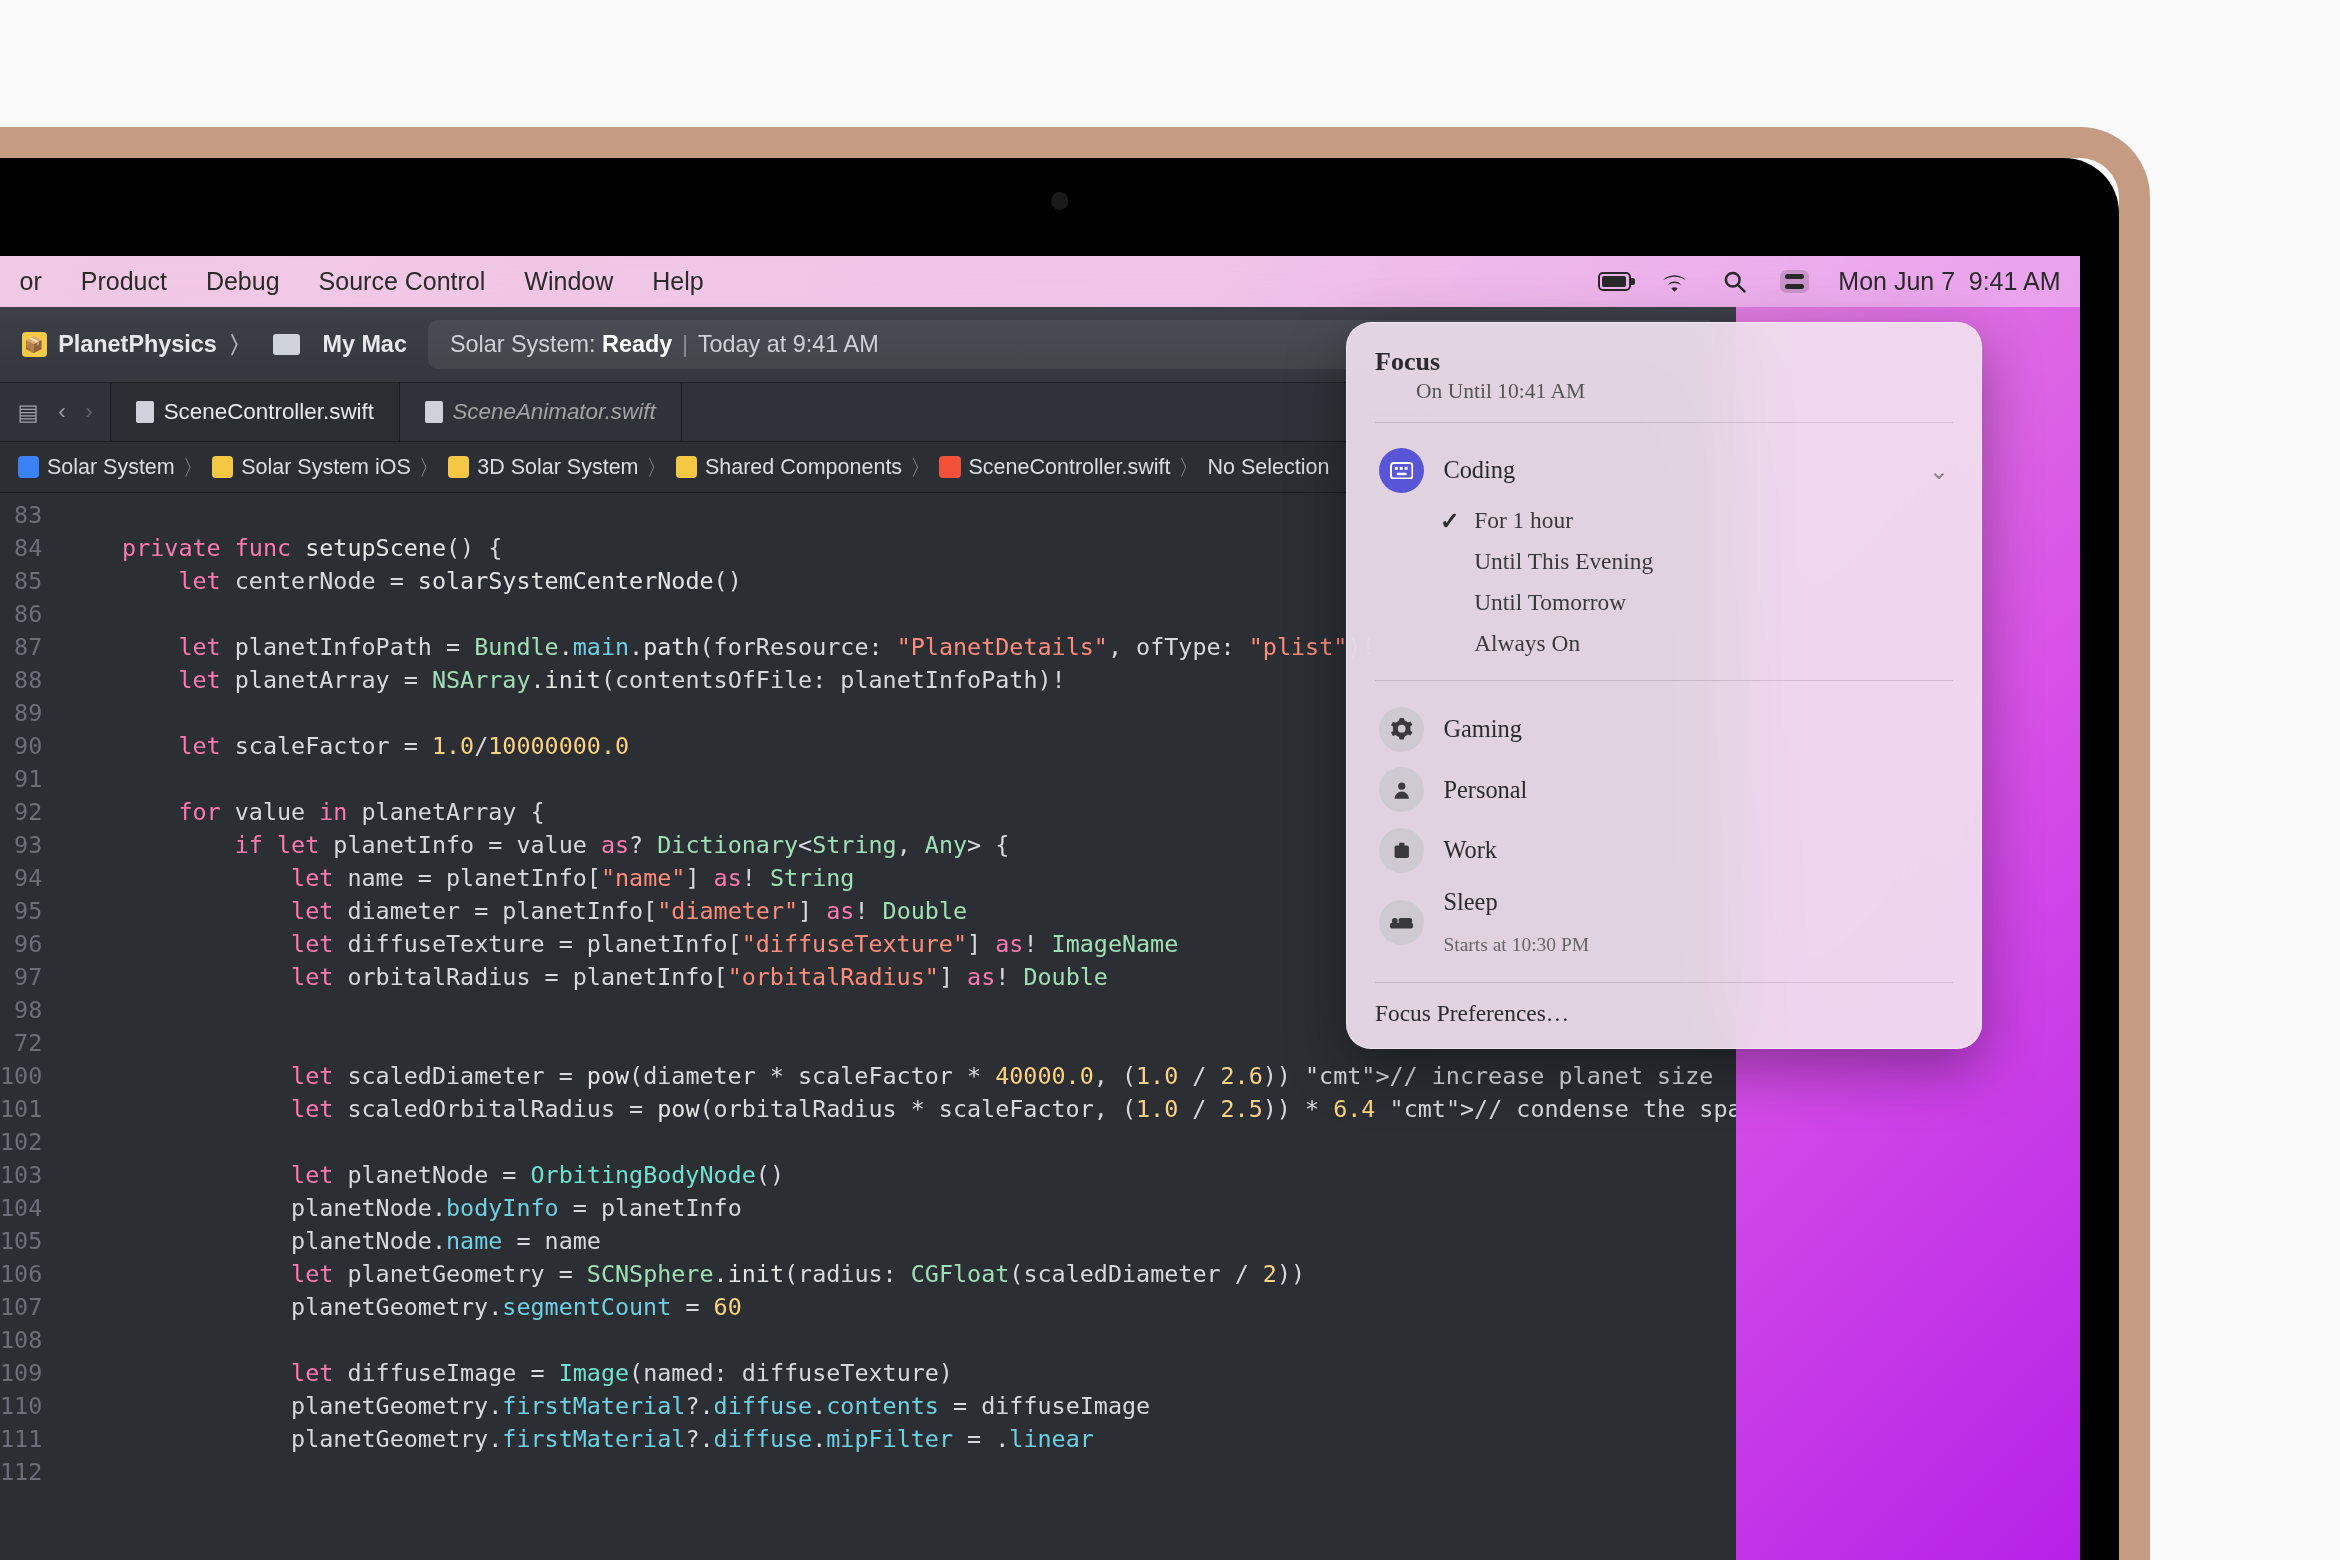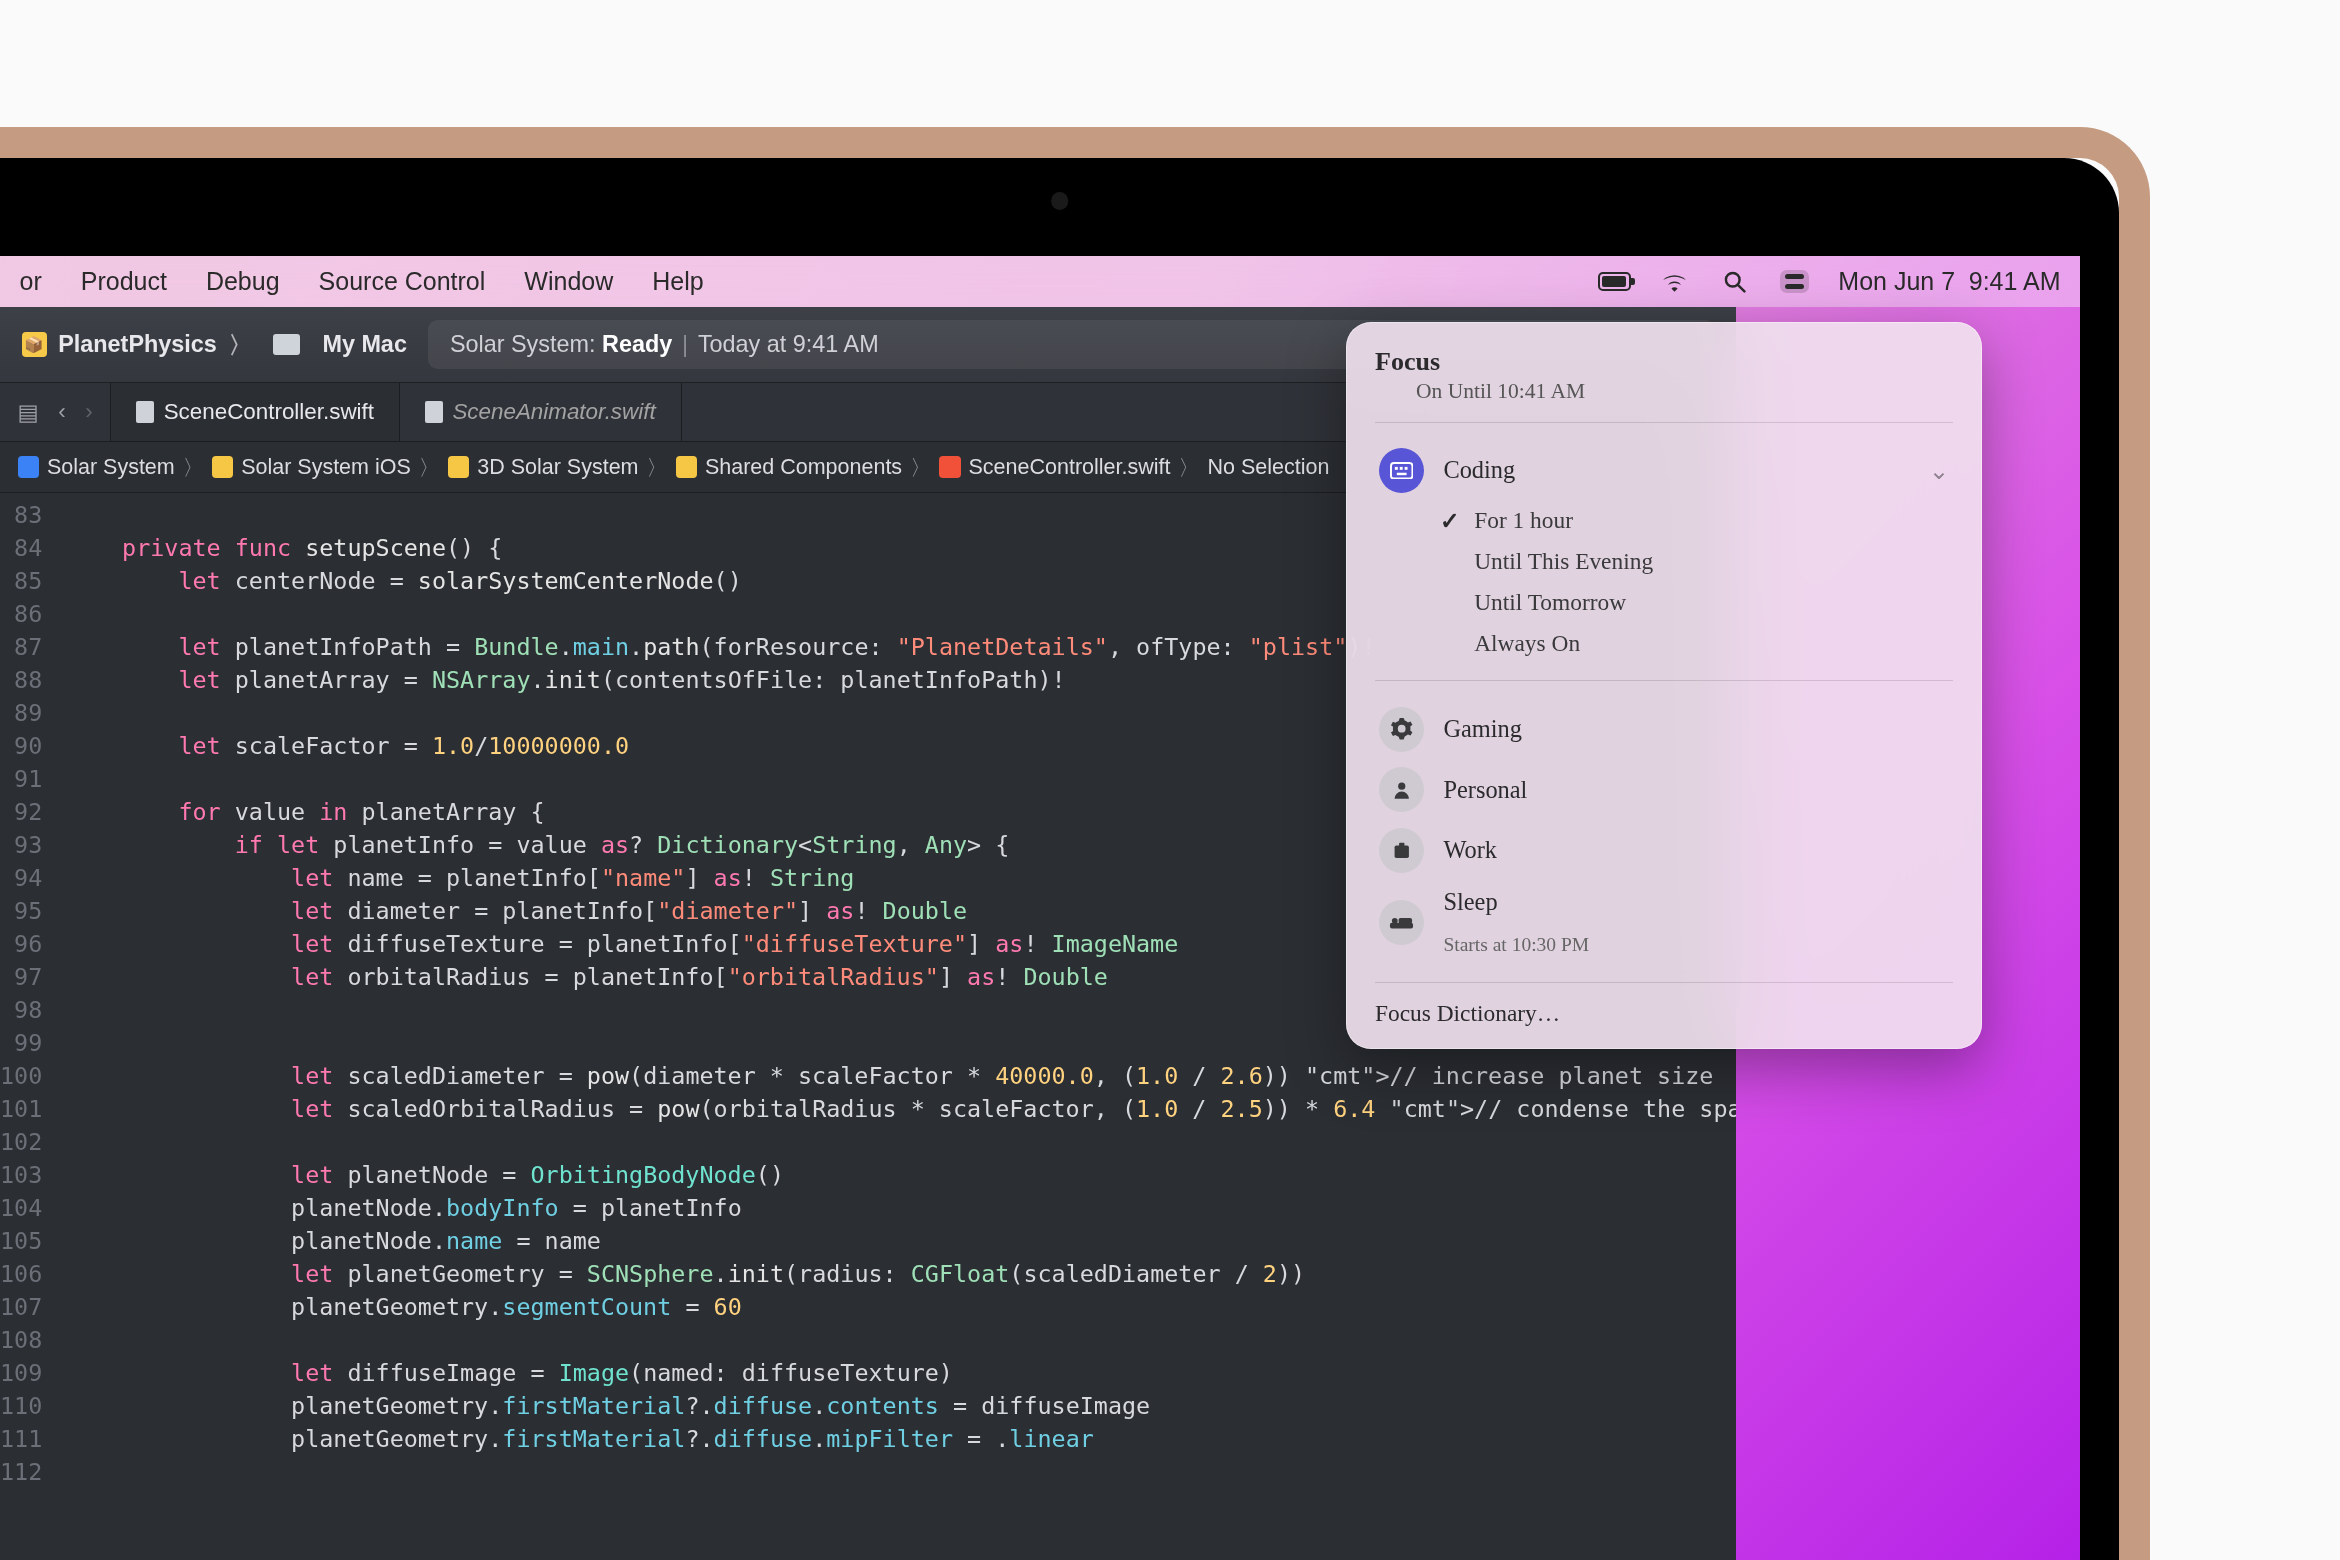--- a/index.html
+++ b/index.html
@@ -283,21 +283,21 @@
               <div>89</div>
               <div>90</div>
               <div>91</div>
               <div>92</div>
               <div>93</div>
               <div>94</div>
               <div>95</div>
               <div>96</div>
               <div>97</div>
               <div>98</div>
-              <div>99</div>
+              <div>72</div>
               <div>100</div>
               <div>101</div>
               <div>102</div>
               <div>103</div>
               <div>104</div>
               <div>105</div>
               <div>106</div>
               <div>107</div>
               <div>108</div>
               <div>109</div>
@@ -387,19 +387,19 @@
                 <rect x="10" y="5" width="14" height="6" rx="2" fill="currentColor"></rect>
               </svg>
           </span>
           <span class="fp-label">
             <div>Sleep</div>
             <div class="fp-sleep-sub">Starts at 10:30 PM</div>
           </span>
         </div>
 
         <div class="fp-divider"></div>
-        <div class="fp-pref">Focus Dictionary…</div>
+        <div class="fp-pref">Focus Preferences…</div>
       </div>
 
     </div>
   </div>
 </div>
 
 
 </body></html>

